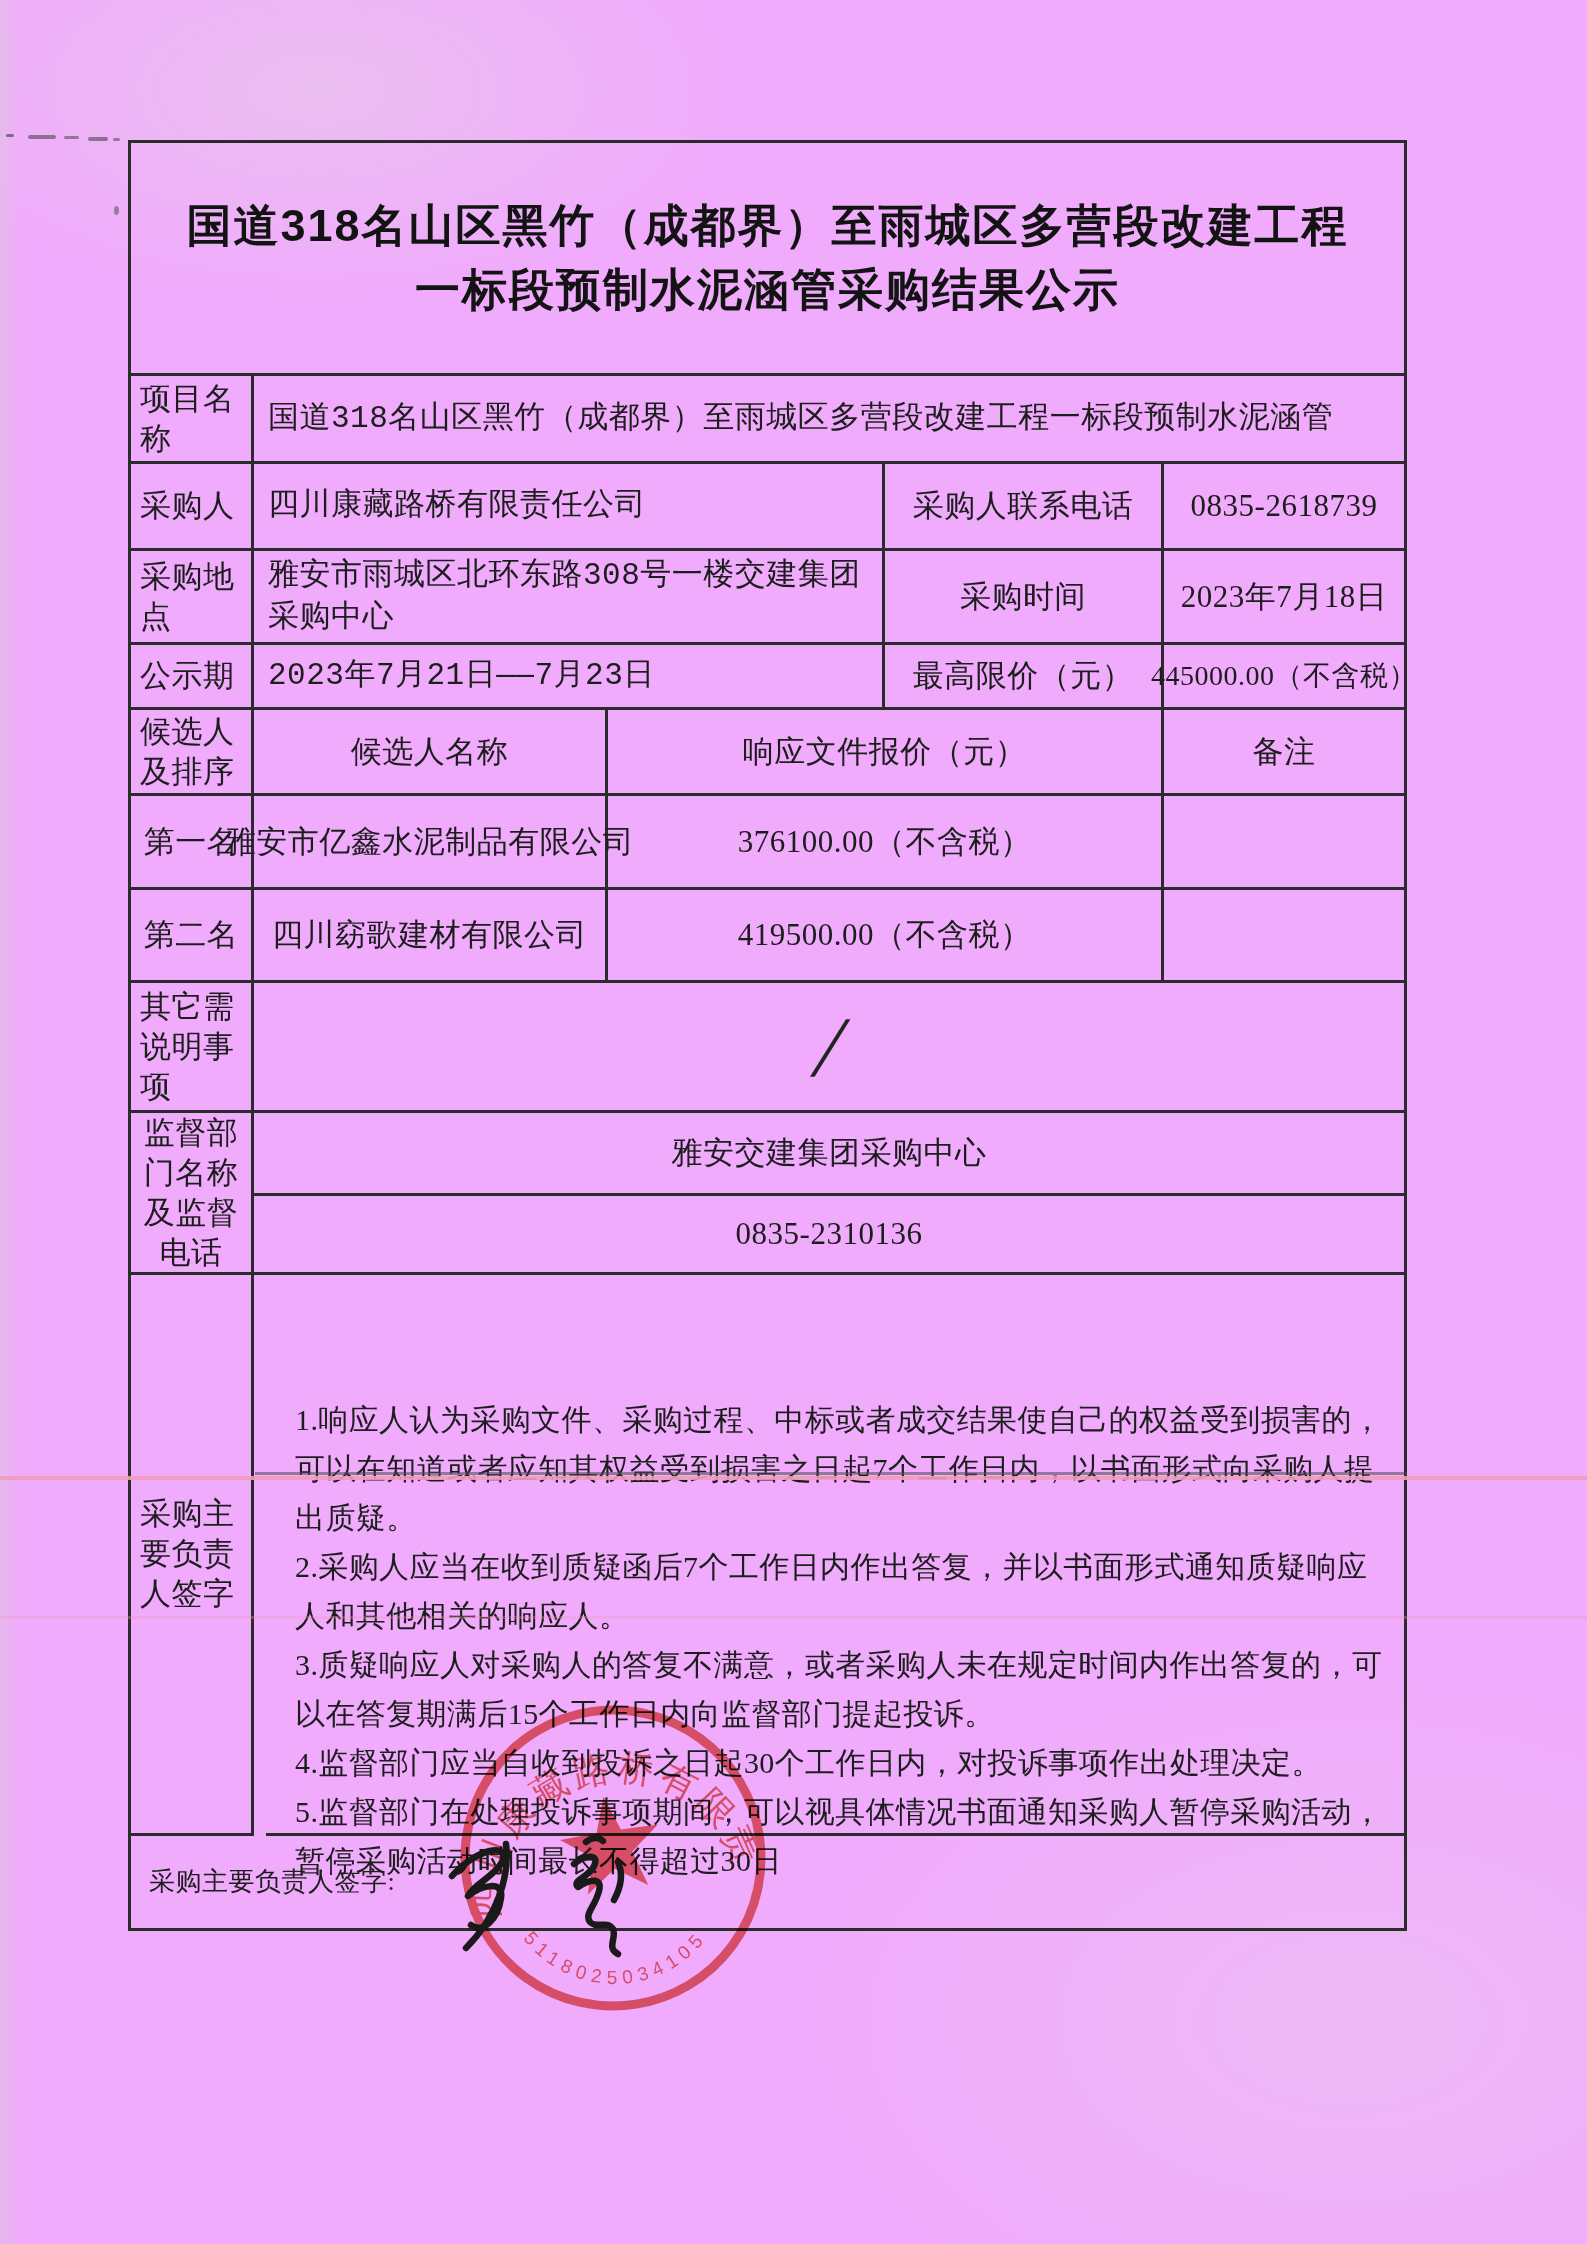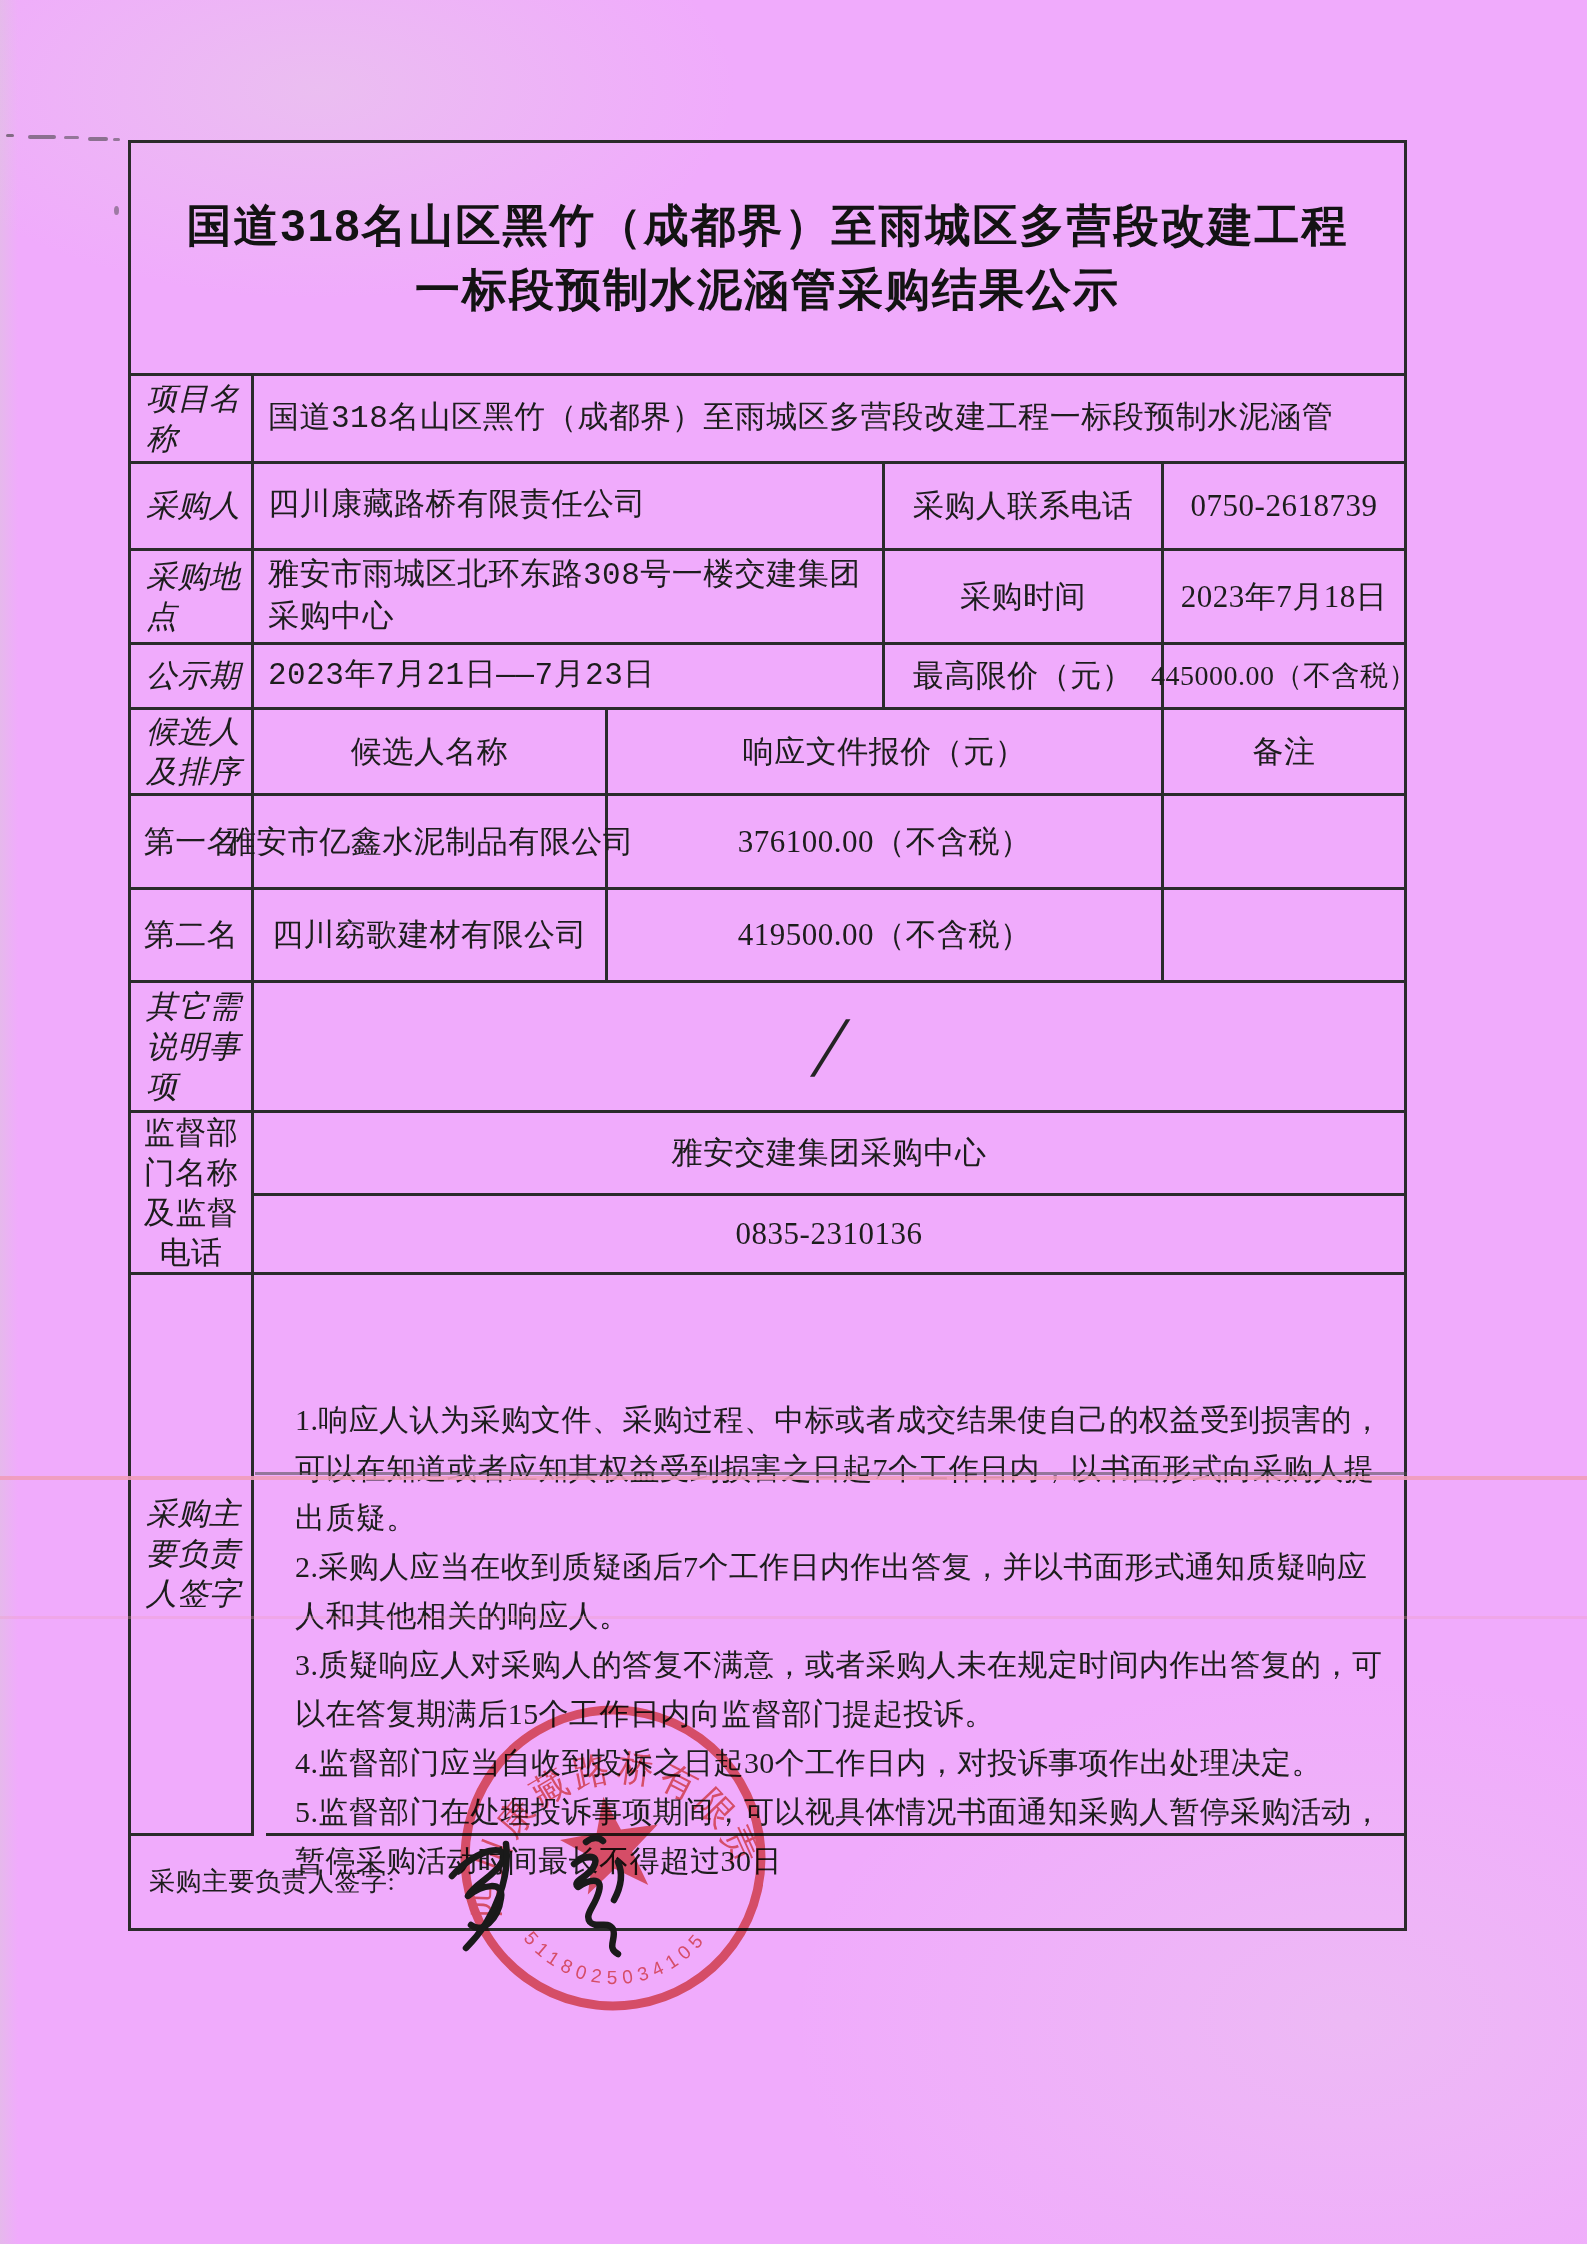--- a/index.html
+++ b/index.html
@@ -29,21 +29,21 @@
   }
   .cell{
     border-right:3px solid #2b2b2b;border-bottom:3px solid #2b2b2b;
     box-sizing:border-box;display:flex;align-items:center;
     font-size:31px;line-height:40px;letter-spacing:.5px;
     padding:4px 8px;overflow:visible;
   }
   .title-cell{grid-column:1/6;grid-row:1;flex-direction:column;justify-content:center;
     font-family:"Liberation Sans","DejaVu Sans",sans-serif;font-weight:700;
     font-size:45px;line-height:64px;letter-spacing:2px;color:#131313;text-align:center;padding:0;}
-  .lbl{padding-left:15px;font-style:italic;}
+  .lbl{padding-left:9px;}
   .lbl-center{justify-content:center;text-align:center;padding:4px 2px;}
   .val{padding-left:14px;font-family:Liberation Mono, monospace;}
   .ctr{justify-content:center;text-align:center;padding:4px 4px;white-space:nowrap;}
   .wrapval{line-height:42px;}
   .sub-amount{font-size:28px;}
   .notice-cell{align-items:flex-start;padding:120px 12px 10px 29px;display:block;margin-left:12px;}
   .notice-line{font-size:30px;line-height:49px;letter-spacing:.4px;}
   .sign-cell{grid-column:1/6;font-size:26px;padding-left:18px;}
   .slash{
     display:inline-block;font-size:86px;font-style:italic;
@@ -79,21 +79,21 @@
       <div>国道318名山区黑竹（成都界）至雨城区多营段改建工程</div>
       <div>一标段预制水泥涵管采购结果公示</div>
     </div>
 
     <div class="cell lbl" style="grid-column:1;grid-row:2">项目名称</div>
     <div class="cell val" style="grid-column:2/6;grid-row:2">国道318名山区黑竹（成都界）至雨城区多营段改建工程一标段预制水泥涵管</div>
 
     <div class="cell lbl" style="grid-column:1;grid-row:3">采购人</div>
     <div class="cell val" style="grid-column:2/4;grid-row:3">四川康藏路桥有限责任公司</div>
     <div class="cell ctr" style="grid-column:4;grid-row:3">采购人联系电话</div>
-    <div class="cell ctr" style="grid-column:5;grid-row:3">0750-2618739</div>
+    <div class="cell ctr" style="grid-column:5;grid-row:3">0835-2618739</div>
 
     <div class="cell lbl" style="grid-column:1;grid-row:4">采购地点</div>
     <div class="cell val wrapval" style="grid-column:2/4;grid-row:4">雅安市雨城区北环东路308号一楼交建集团采购中心</div>
     <div class="cell ctr" style="grid-column:4;grid-row:4">采购时间</div>
     <div class="cell ctr" style="grid-column:5;grid-row:4">2023年7月18日</div>
 
     <div class="cell lbl" style="grid-column:1;grid-row:5">公示期</div>
     <div class="cell val" style="grid-column:2/4;grid-row:5">2023年7月21日——7月23日</div>
     <div class="cell ctr" style="grid-column:4;grid-row:5">最高限价（元）</div>
     <div class="cell ctr sub-amount" style="grid-column:5;grid-row:5">445000.00（不含税）</div>

